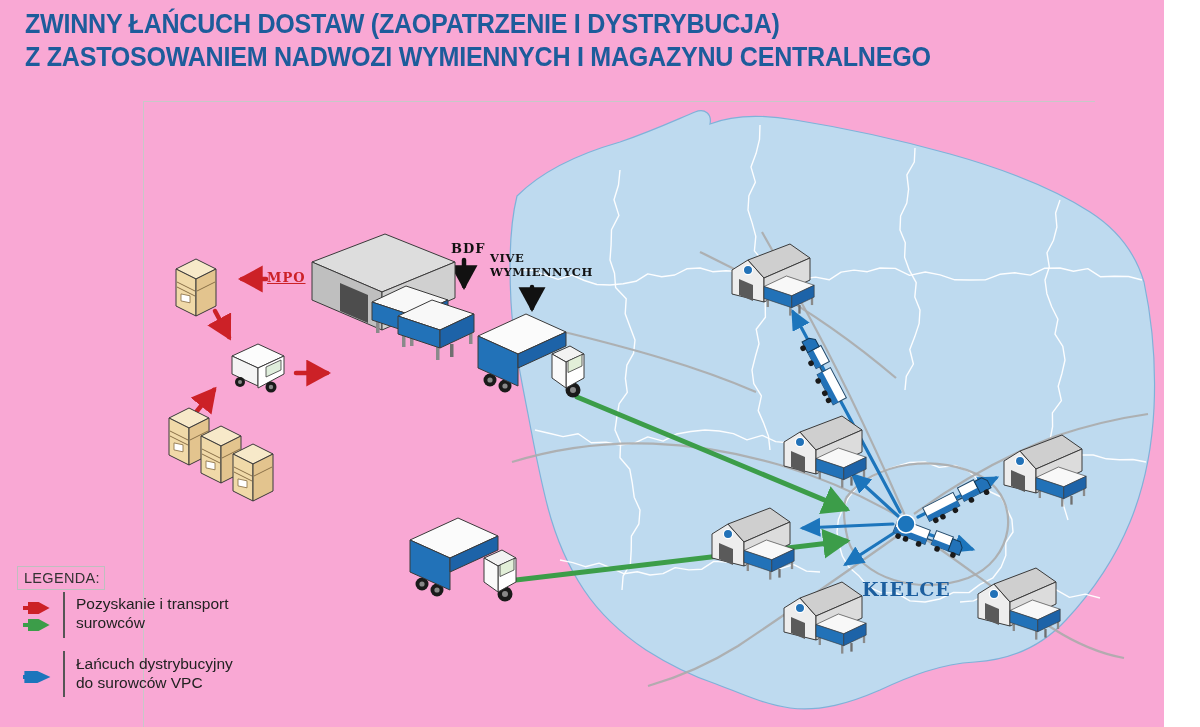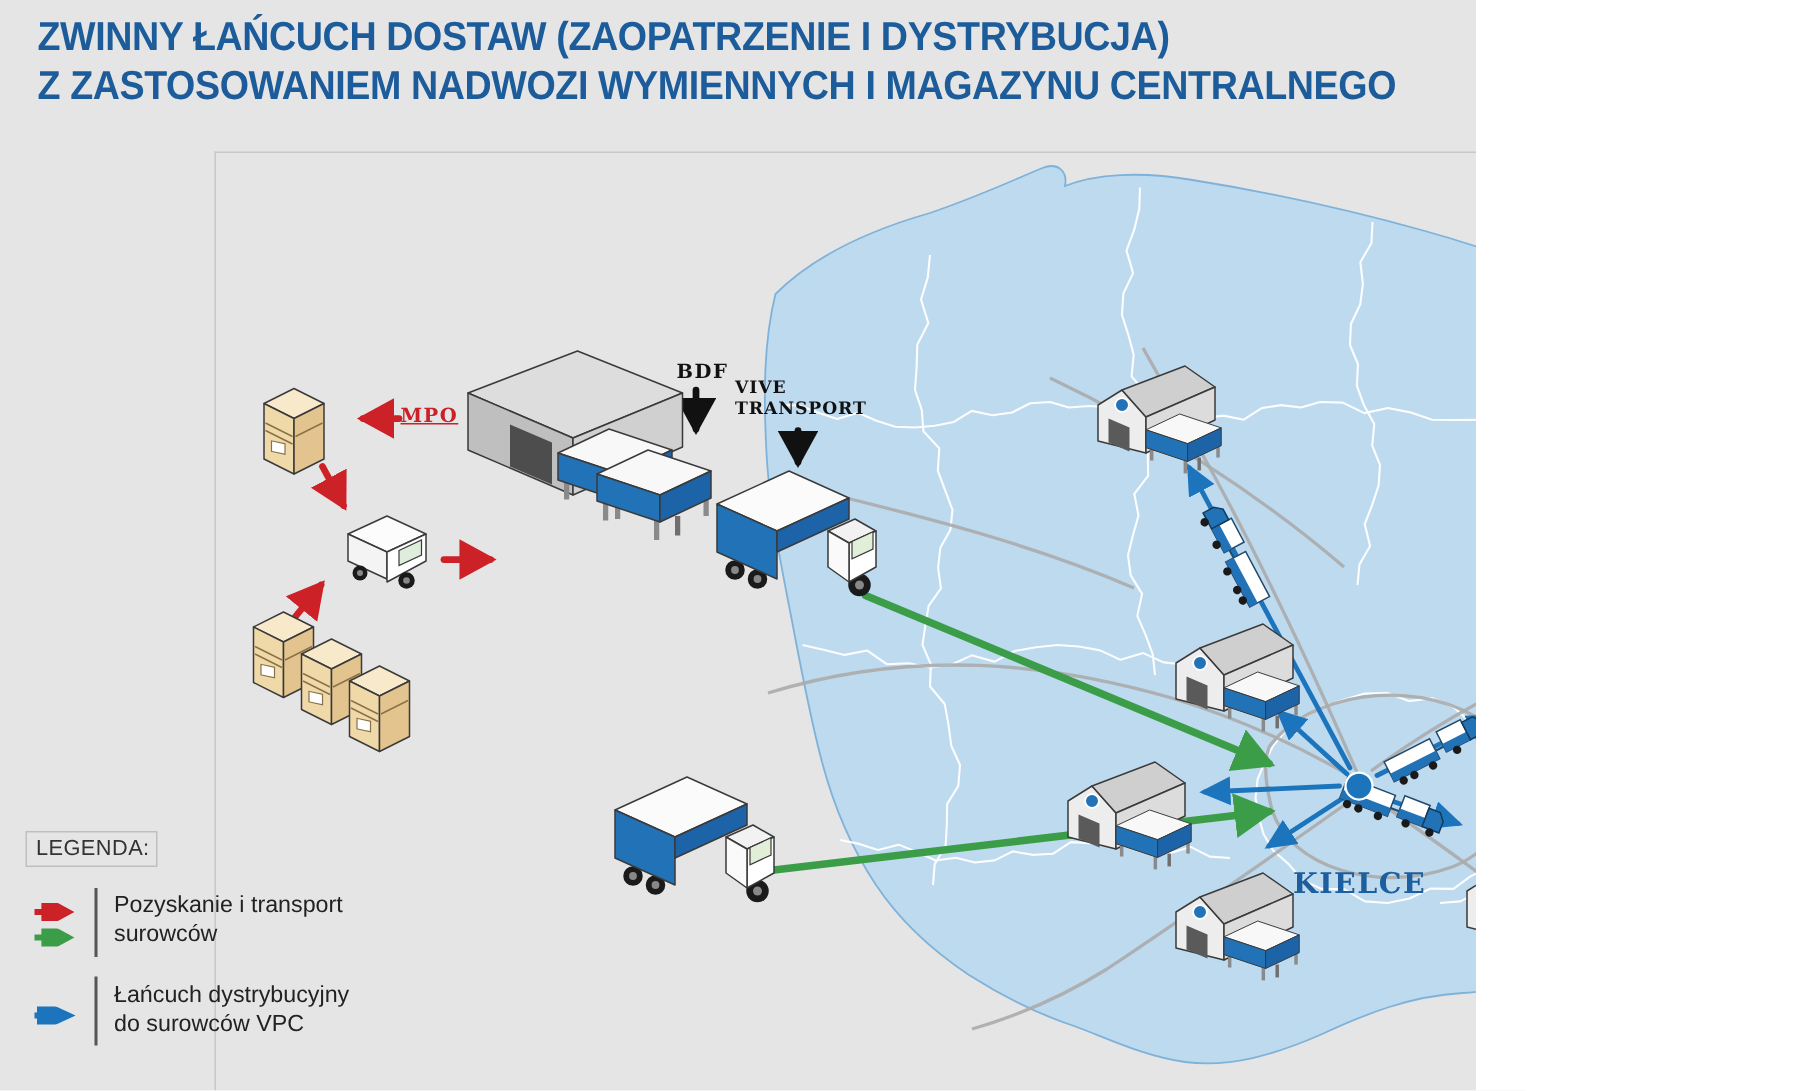--- a/index.html
+++ b/index.html
@@ -2,37 +2,37 @@
 <html style="--title-blue: #1d5c9b; --red: #cc2127; --green: #3c9d49; --blue: #1c75bc; --truck-blue: #2272b8; --map: #bedaef; --tan: #f0d9a8;"><head>
 <meta charset="utf-8">
 <style>
   :root{
     --title-blue:#1d5c9b; --red:#cc2127; --green:#3c9d49; --blue:#1c75bc;
     --truck-blue:#2272b8; --truck-blue-dark:#1d63a8; --map:#bedaef; --map-edge:#7fb2d9;
     --tan:#f0d9a8; --tan-dark:#e3c48e; --tan-light:#f7e9c9;
     --gray-line:#c8c8c8;
   }
   html,body{margin:0;padding:0;background:#fff;}
-  #canvas{position:relative;width:984px;height:727px;background:#e5e5e5;overflow:hidden;
+  #canvas{position:relative;width:1164px;height:727px;background:#f9a8d4;overflow:hidden;
           font-family:"Liberation Sans",sans-serif;}
   .title{position:absolute;left:25px;top:8px;color:var(--title-blue);font-weight:bold;
          font-size:27px;line-height:33px;letter-spacing:-.3px;transform:scaleX(.93);
          transform-origin:left top;white-space:nowrap;}
   .frame-h{position:absolute;left:143px;top:101px;width:952px;height:1px;background:var(--gray-line);}
   .frame-v{position:absolute;left:143px;top:101px;width:1px;height:626px;background:var(--gray-line);}
   svg.scene{position:absolute;left:0;top:0;}
   .label{position:absolute;font-family:"DejaVu Serif",serif;font-weight:bold;white-space:nowrap;}
   .mpo{left:267px;top:270px;color:var(--red);font-size:13px;letter-spacing:1px;text-decoration:underline;}
   .bdf{left:451px;top:241px;color:#111;font-size:13px;letter-spacing:1px;}
   .vive{left:490px;top:252px;width:84px;color:#111;font-size:11.5px;line-height:13.5px;
         letter-spacing:.6px;text-align:left;}
   .kielce{left:862px;top:530px;color:#1c5e9e;font-size:19px;letter-spacing:1px;margin-top:48px;}
   
   .legend{position:absolute;left:0;top:548px;width:280px;z-index:5;}
-  .legend-box{position:absolute;left:17px;top:6px;width:80px;height:22px;border:1px solid #bfbfbf;
+  .legend-box{position:absolute;left:17px;top:18px;width:80px;height:22px;border:1px solid #bfbfbf;
               color:#333;font-size:14.5px;line-height:22px;padding-left:6px;letter-spacing:.3px;}
   .lg-arrow{position:absolute;left:20px;width:40px;height:12px;}
   .lg-div{position:absolute;left:63px;width:2px;background:#555;}
   .lg-text{position:absolute;left:76px;color:#222;font-size:15.5px;line-height:19px;}
   
   .a-red{stroke:var(--red);stroke-width:4.5;}
   .a-green{stroke:var(--green);stroke-width:5;}
   .a-blue{stroke:var(--blue);stroke-width:3.2;}
   .a-black{stroke:#111;stroke-width:4.5;}
   .f-red{fill:var(--red);} .f-green{fill:var(--green);} .f-blue{fill:var(--blue);} .f-black{fill:#111;}
@@ -227,21 +227,21 @@
     <use href="#shop" transform="translate(778,570)"></use>
     <use href="#shop" transform="translate(972,556)"></use>
 
     <circle cx="906" cy="524" r="9" fill="var(--blue)" stroke="#fff" stroke-width="1.5"></circle>
   </svg>
 
   <div class="label mpo">MPO</div>
   <div class="label bdf">BDF</div>
   <div class="label vive">
     <div>VIVE</div>
-    <div>TRANSPORT</div>
+    <div>WYMIENNYCH</div>
   </div>
   <div class="label kielce">KIELCE</div>
 
   <div class="legend">
     <div class="legend-box">LEGENDA:</div>
 
     <svg class="lg-arrow" style="top:54px">
       <line x1="3" y1="6" x2="26" y2="6" stroke="var(--red)" stroke-width="4" marker-end="url(#mr)"></line>
       </svg>
     <svg class="lg-arrow" style="top:71px">

